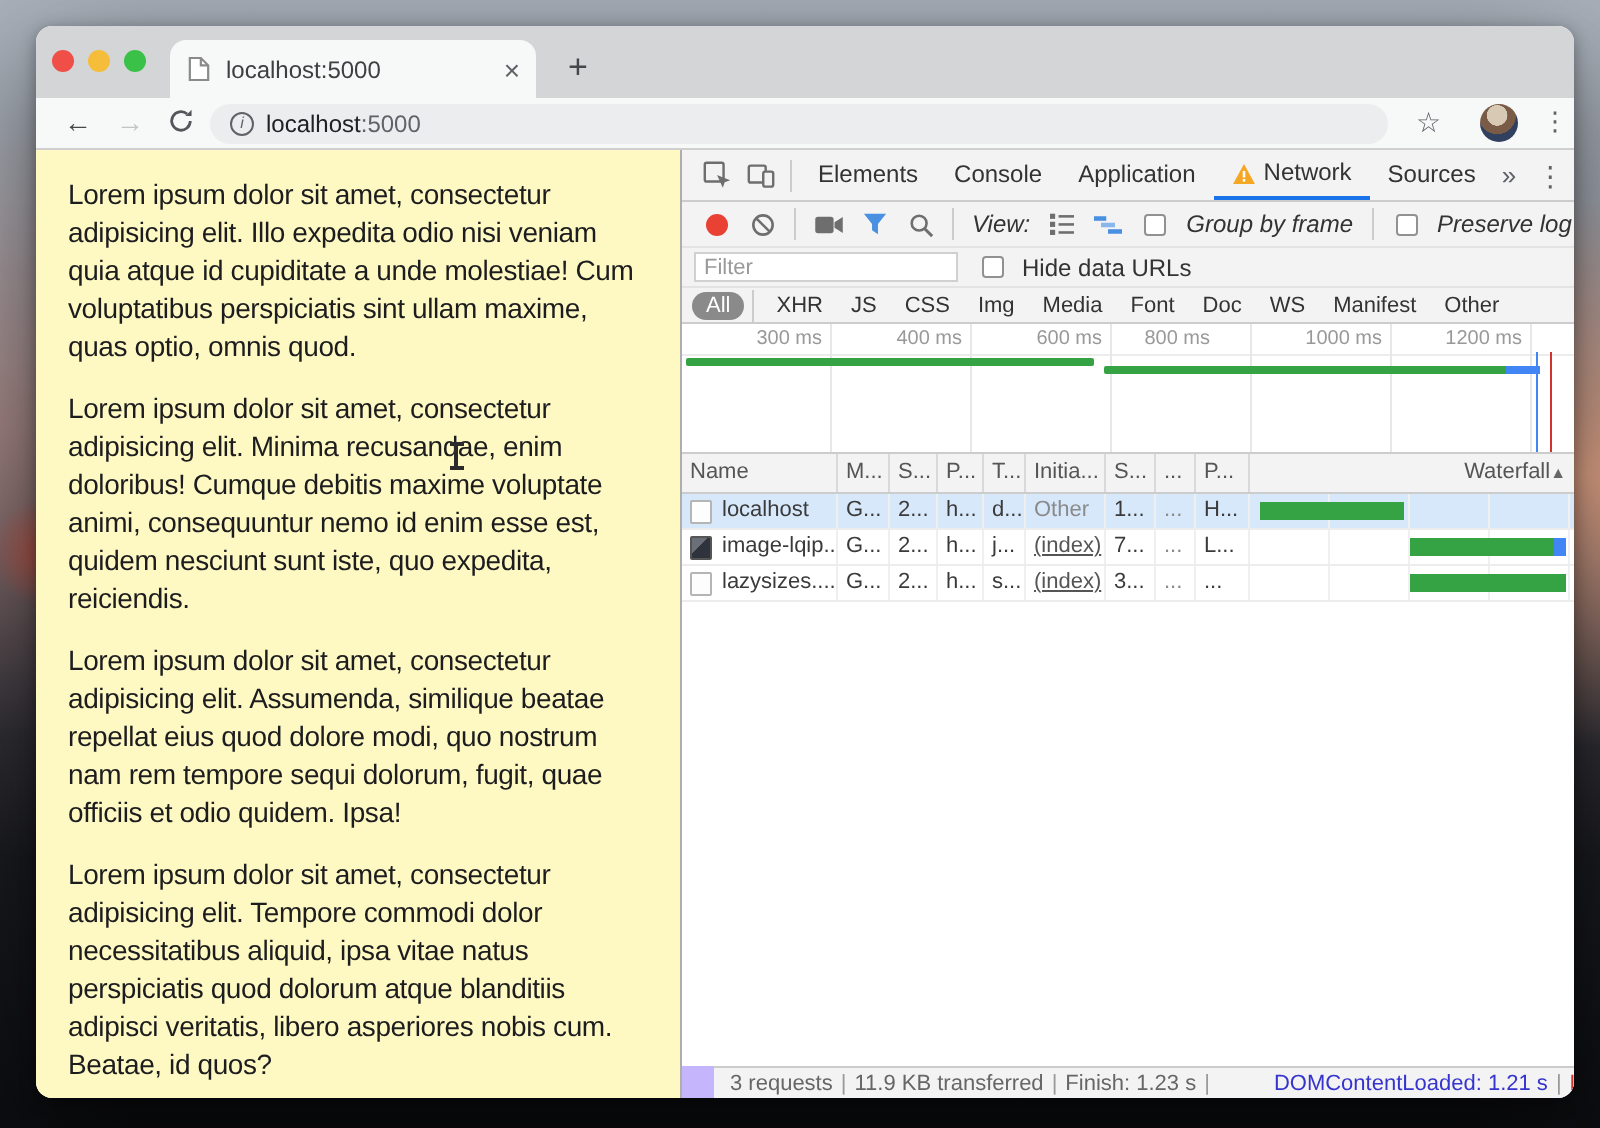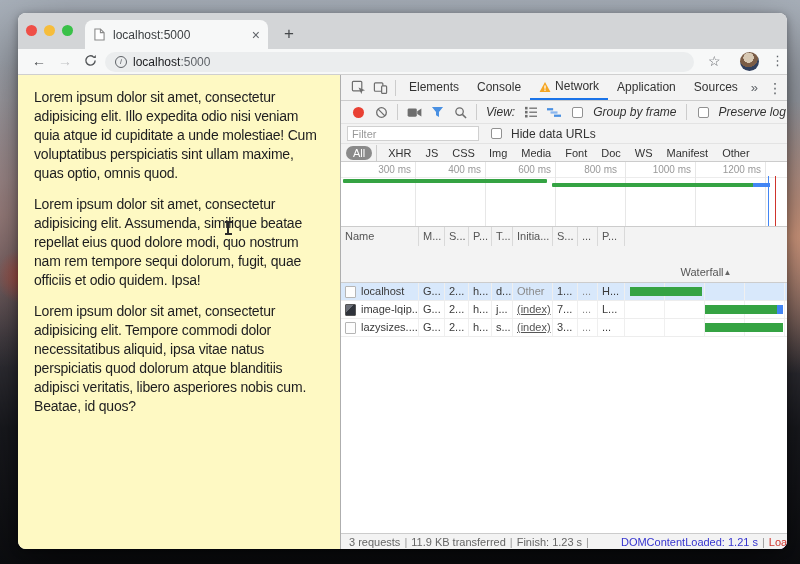--- a/index.html
+++ b/index.html
@@ -92,40 +92,40 @@
   .ruler-line { position: absolute; left: 0; right: 0; top: 15px; height: 1px; background: #ececec; }
   .ov-bar { position: absolute; height: 4px; background: #35a343; border-radius: 1px; }
   .ov-blue { position: absolute; right: 0; top: 0; bottom: 0; background: #4285f4; }
   .ev-line { position: absolute; top: 14px; bottom: 0; width: 1px; }
   .ev-line.dcl { background: #4285f4; } .ev-line.load { background: #d0342c; }
 
   
   .nt-grid { display: grid; grid-template-columns: 78px 26px 24px 23px 21px 40px 25px 20px 27px 1fr; }
   .nt-header { background: #f3f3f3; border-bottom: 1px solid #ccc; flex: 0 0 auto; }
   .nt-header .cell { height: 19px; line-height: 19px; font-size: 11px; color: #555; border-right: 1px solid #d9d9d9; padding: 0 4px; overflow: hidden; }
-  .nt-header .cell:last-child { border-right: none; display: flex; justify-content: center; align-items: center; margin-top: 36px; }
+  .nt-header .cell:last-child { border-right: none; display: flex; justify-content: flex-end; align-items: center; }
   .sort-arrow { font-size: 8px; color: #666; }
   .nt-row { flex: 0 0 auto; border-bottom: 1px solid #ededed; background: #fff; }
   .nt-row.selected { background: #d8e8fb; }
   .nt-row .cell { height: 17px; line-height: 17px; font-size: 11px; color: #3a3a3a; border-right: 1px solid #efefef; padding: 0 4px; overflow: hidden; white-space: nowrap; }
   .nt-row .cell.dim { color: #8a8a8a; }
   .nt-row .cell.link { text-decoration: underline; color: #555; }
   .name-cell { display: flex; align-items: center; gap: 5px; }
   .res-icon { width: 11px; height: 12px; flex: 0 0 auto; border-radius: 1px; }
   .res-icon.document, .res-icon.script { background: #fdfdfd; border: 1px solid #b5b5b5; }
   .res-icon.image { background: linear-gradient(135deg, #6b6f78 0 40%, #2f333b 41% 100%); border: 1px solid #555; }
   .wf-cell { position: relative; border-right: none !important;
      background-image: repeating-linear-gradient(90deg, transparent 0 39px, #f0f0f0 39px 40px); }
   .wf-bar { position: absolute; top: 4px; height: 9px; background: #35a343; }
   .wf-blue { position: absolute; right: 0; top: 0; bottom: 0; background: #4285f4; }
 
   .nt-empty { flex: 1; background: #fff; }
 
   .dt-status { height: 16px; background: #f3f3f3; border-top: 1px solid #ccc; flex: 0 0 auto;
-     display: flex; align-items: center; padding: 0 8px; font-size: 11px; color: #666; white-space: nowrap; overflow: hidden; }
+     display: flex; align-items: center; padding: 0 8px; font-size: 11px; color: #666; white-space: nowrap; overflow: hidden; margin-left: 16px; }
   .dt-status .sep { margin: 0 4px; color: #999; }
   .dt-status .st-dcl { color: #3634cf; padding-left: 28px; }
   .dt-status .st-load { color: #d0342c; }
 </style>
 </head>
 <body>
 
 <div class="wallpaper">
   <div class="window">
 
@@ -164,20 +164,21 @@
       <span class="star">☆</span>
       <span class="avatar"></span>
       <span class="menu3">⋮</span>
     </div>
 
     <div class="content">
 
       <div class="page">
         <div id="paragraphs">
             <p>Lorem ipsum dolor sit amet, consectetur adipisicing elit. Illo expedita odio nisi veniam quia atque id cupiditate a unde molestiae! Cum voluptatibus perspiciatis sint ullam maxime, quas optio, omnis quod.</p>
+            <p>Lorem ipsum dolor sit amet, consectetur adipisicing elit. Minima recusandae, enim doloribus! Cumque debitis maxime voluptate animi, consequuntur nemo id enim esse est, quidem nesciunt sunt iste, quo expedita, reiciendis.</p>
             <p>Lorem ipsum dolor sit amet, consectetur adipisicing elit. Assumenda, similique beatae repellat eius quod dolore modi, quo nostrum nam rem tempore sequi dolorum, fugit, quae officiis et odio quidem. Ipsa!</p>
             <p>Lorem ipsum dolor sit amet, consectetur adipisicing elit. Tempore commodi dolor necessitatibus aliquid, ipsa vitae natus perspiciatis quod dolorum atque blanditiis adipisci veritatis, libero asperiores nobis cum. Beatae, id quos?</p>
           </div>
         <div class="ibeam"></div>
       </div>
 
       <div class="devtools">
 
         <div class="dt-row dt-tabsrow">
           <span class="dt-icnbtn">
@@ -192,33 +193,33 @@
                 <rect x="9.2" y="6.2" width="5.3" height="8" rx="1" fill="#f3f3f3" stroke="#6e6e6e" stroke-width="1.3"></rect>
               </svg>
           </span>
           <span class="vdiv"></span>
           <div style="display:flex;" id="dt-tabs">
               <div class="dt-tab">
                 <span>Elements</span>
               </div>
               <div class="dt-tab">
                 <span>Console</span>
+              </div>
+              <div class="dt-tab">
+                <span>Application</span>
               </div>
               <div class="dt-tab active">
                 <span class="warn-tri">
                   <svg width="12" height="10" viewBox="0 0 12 11">
                     <path d="M6 0l6 11H0z" fill="#f5a623"></path>
                     <rect x="5.3" y="3.8" width="1.4" height="3.6" fill="#fff"></rect>
                     <rect x="5.3" y="8.2" width="1.4" height="1.5" fill="#fff"></rect>
                   </svg>
                 </span>
                 <span>Network</span>
-              </div>
-              <div class="dt-tab">
-                <span>Application</span>
               </div>
               <div class="dt-tab">
                 <span>Sources</span>
               </div>
             </div>
           <span class="dt-overflow">»</span>
           <span class="dt-dots">⋮</span>
 
         </div>
 
@@ -302,21 +303,21 @@
 
         <div class="dt-timeline" id="dt-timeline">
           <div class="ruler-line"></div>
         <div class="gridline" style="left: 74px;"></div>
             <div class="tick-label" style="left: 10px;">300 ms</div>
             <div class="gridline" style="left: 144px;"></div>
             <div class="tick-label" style="left: 80px;">400 ms</div>
             <div class="gridline" style="left: 214px;"></div>
             <div class="tick-label" style="left: 150px; text-align: right;">600 ms</div>
             <div class="gridline" style="left: 284px;"></div>
-            <div class="tick-label" style="left: 216px;">800 ms</div>
+            <div class="tick-label" style="left: 204px;">800 ms</div>
             <div class="gridline" style="left: 354px;"></div>
             <div class="tick-label" style="left: 290px;">1000 ms</div>
             <div class="gridline" style="left: 424px;"></div>
             <div class="tick-label" style="left: 360px;">1200 ms</div>
             <div class="ov-bar" style="left: 0.5%; width: 45.7%; top: 17px;"></div>
             <div class="ov-bar" style="left: 47.3%; width: 48.9%; top: 21px;">
               <div class="ov-blue" style="width: 7.77096%;"></div>
             </div>
             <div class="ev-line dcl" style="left: 95.7%;"></div>
             <div class="ev-line load" style="left: 97.3%;"></div>

